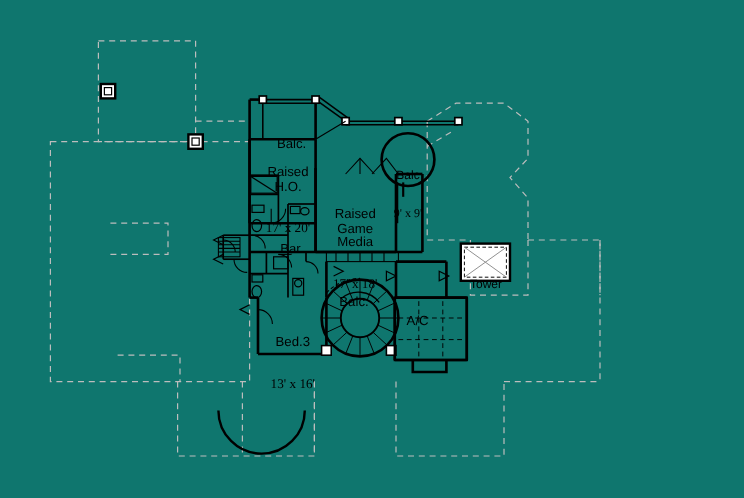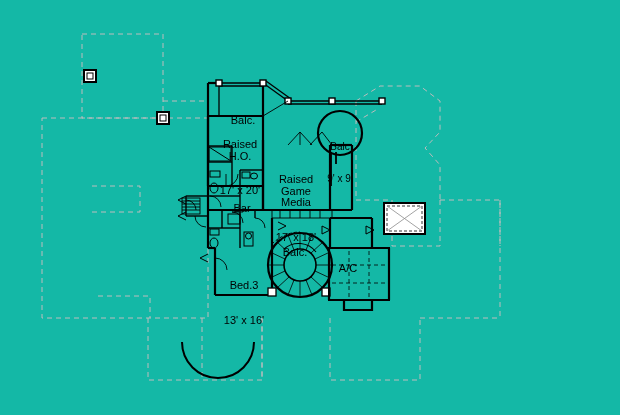--- a/index.html
+++ b/index.html
@@ -10,40 +10,40 @@
   body {
     width: 620px;
     height: 415px;
     font-family: "Liberation Sans", sans-serif;
     overflow: hidden;
   }
   #plan-root {
     position: relative;
     width: 620px;
     height: 415px;
-    background: #14b8a6;
+    background: #0f766e;
   }
   #plan-svg {
     position: absolute;
     left: 0;
     top: 0;
     width: 620px;
     height: 415px;
   }
   .room-label {
     position: absolute;
     font-family: "Liberation Sans", sans-serif;
     color: #000000;
     text-align: center;
     line-height: 1.05;
     white-space: pre;
     pointer-events: none;
   }
   .lbl-name { display: block; }
-  .lbl-dim  { display: block; }
+  .lbl-dim  { display: block; font-family: Liberation Serif, serif; }
 </style>
 </head>
 <body>
 
 <div id="plan-root">
 
   <svg id="plan-svg" viewBox="0 0 620 415">
 
     <g fill="none" stroke="#bdbdbd" stroke-width="1" stroke-dasharray="5,4">
 
@@ -283,20 +283,23 @@
     <span class="lbl-name">Raised
 Game
 Media</span>
     <span class="lbl-dim">17' x 18'</span>
   </div>
 
   <div class="room-label" style="left:225px; top:180px; width:34px; font-size:11px;">
     <span class="lbl-name">Bar</span>
   </div>
 
+  <div class="room-label" style="left:384px; top:212px; width:42px; font-size:10px;">
+    <span class="lbl-name">Tower</span>
+  </div>
 
   <div class="room-label" style="left:274px; top:224px; width:42px; font-size:11px;">
     <span class="lbl-name">Balc.</span>
   </div>
 
   <div class="room-label" style="left:333px; top:240px; width:30px; font-size:11px;">
     <span class="lbl-name">A/C</span>
   </div>
 
   <div class="room-label" style="left:212px; top:257px; width:64px; font-size:11px;">

